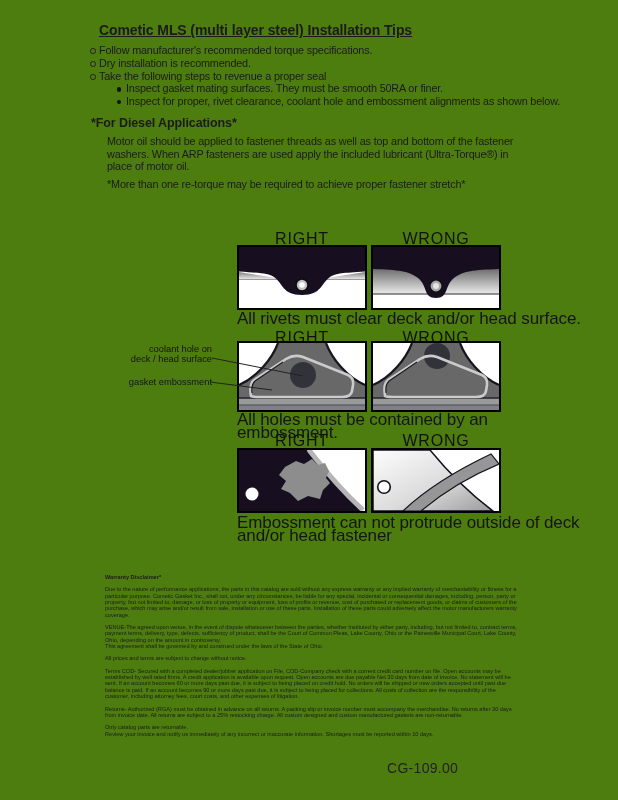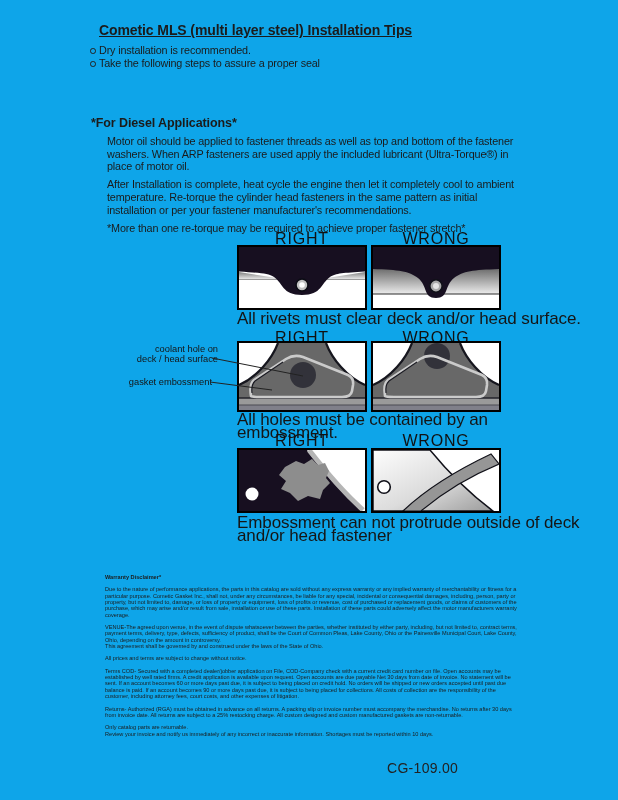--- a/index.html
+++ b/index.html
@@ -1,17 +1,17 @@
 <!DOCTYPE html>
 <html><head>
 <meta charset="utf-8">
 <style>
   html,body{margin:0;padding:0;background:#ffffff;}
   .page{
-    position:relative;width:618px;height:800px;background:#0ea5e9;
+    position:relative;width:618px;height:800px;background:#4d7c0f;
     font-family:"Liberation Sans",sans-serif;color:#1b1b1b;overflow:hidden;
   }
   .title{
     position:absolute;left:99px;top:22px;font-size:14px;font-weight:bold;
     text-decoration:underline;letter-spacing:-0.1px;white-space:nowrap;
   }
   .tips{position:absolute;left:90px;top:44px;width:460px;font-size:10.8px;letter-spacing:-0.15px;}
   .tips ul{list-style:none;margin:0;padding:0;}
   .tips li{position:relative;padding-left:9px;line-height:12.8px;white-space:nowrap;}
   .tips li.l1::before{
@@ -39,29 +39,33 @@
 </style>
 </head>
 <body>
 
 <div class="page">
 
   <div class="title">Cometic MLS (multi layer steel) Installation Tips</div>
 
   <div class="tips">
     <ul>
+      <li class="l1">Follow manufacturer's recommended torque specifications.</li>
       <li class="l1">Dry installation is recommended.</li>
-      <li class="l1">Take the following steps to assure a proper seal</li>
+      <li class="l1">Take the following steps to revenue a proper seal</li>
+    </ul>
+    <ul class="sub">
+      <li class="l2">Inspect gasket mating surfaces.  They must be smooth 50RA or finer.</li>
+      <li class="l2">Inspect for proper, rivet clearance, coolant hole and embossment alignments as shown below.</li>
     </ul>
   </div>
 
   <div class="diesel">
     <h2>*For Diesel Applications*</h2>
     <p>Motor oil should be applied to fastener threads as well as top and bottom of the fastener washers. When ARP fasteners are used apply the included lubricant (Ultra-Torque®) in place of motor oil.</p>
-    <p>After Installation is complete, heat cycle the engine then let it completely cool to ambient temperature. Re-torque the cylinder head fasteners in the same pattern as initial installation or per your fastener manufacturer's recommendations.</p>
     <p>*More than one re-torque may be required to achieve proper fastener stretch*</p>
   </div>
 
   <div class="dg-header" style="left:237px;top:230px;">RIGHT</div>
   <div class="dg-header" style="left:371px;top:230px;">WRONG</div>
 
   <div class="dg-box" style="left:237px;top:245px;">
     <svg width="126" height="61" viewBox="0 0 126 61">
       <defs>
         <linearGradient id="g1r" x1="0" y1="0" x2="0" y2="1">
@@ -94,21 +98,21 @@
       <circle cx="63" cy="39" r="6.2" fill="#a9a9a9" stroke="#101018" stroke-width="1.6"></circle>
       <circle cx="63" cy="39" r="3" fill="#e4e4e4"></circle>
     </svg>
   </div>
 
   <div class="dg-caption" style="left:237px;top:313px;">All rivets must clear deck and/or head surface.</div>
 
   <div class="dg-header" style="left:237px;top:329px;">RIGHT</div>
   <div class="dg-header" style="left:371px;top:329px;">WRONG</div>
 
-  <div class="dg-label" style="left:111px;top:344px;">
+  <div class="dg-label" style="left:105px;top:344px;">
     <div>coolant hole on</div>
     <div>deck / head surface</div>
   </div>
   <div class="dg-label" style="left:105px;top:377px;">gasket embossment</div>
 
   <div class="dg-box" style="left:237px;top:341px;">
     <svg width="126" height="67" viewBox="0 0 126 67">
       <rect width="126" height="67" fill="#ffffff"></rect>
       <path d="M39,0 C33,16 18,34 0,42 L0,67 L126,67 L126,42 C108,34 93,16 87,0 Z" fill="#686868"></path>
       <path d="M39,0 C33,16 18,34 0,42" fill="none" stroke="#16161e" stroke-width="2.2"></path>

